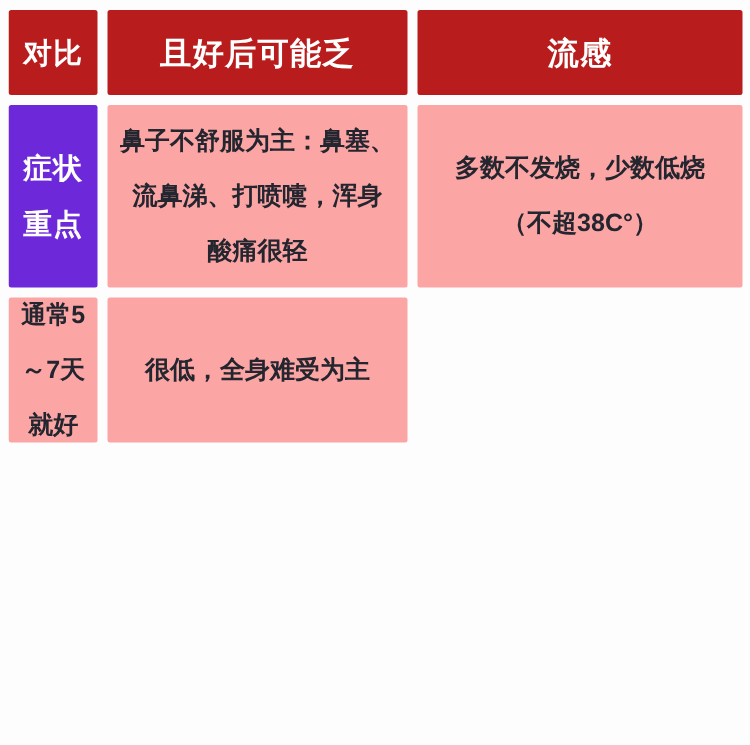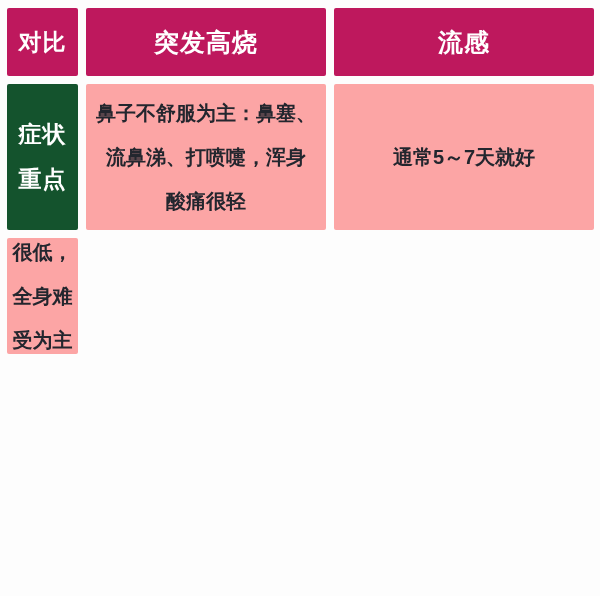--- a/index.html
+++ b/index.html
@@ -27,31 +27,31 @@
   .cell {
     display: flex;
     align-items: center;
     justify-content: center;
     text-align: center;
     white-space: pre-line;
     border-radius: 2px;
     box-sizing: border-box;
   }
   .head {
-    background: #be185d;
+    background: #b91c1c;
     color: #ffffff;
     font-weight: 700;
     font-size: 25px;
     letter-spacing: 1px;
   }
   .head-compare {
     font-size: 23px;
   }
   .label {
-    background: #14532d;
+    background: #6d28d9;
     color: #ffffff;
     font-weight: 700;
     font-size: 23px;
     line-height: 45px;
     letter-spacing: 1px;
   }
   .data {
     background: #fca5a5;
     color: #23262e;
     font-weight: 600;
@@ -60,28 +60,30 @@
     padding: 0 2px;
   }
 </style>
 </head>
 <body>
 
 <div class="page">
   <div class="table">
 
     <div class="cell head head-compare">对比</div>
-    <div class="cell head">突发高烧</div>
+    <div class="cell head">且好后可能乏</div>
     <div class="cell head">流感</div>
 
     <div class="cell label">症状
 重点</div>
     <div class="cell data">鼻子不舒服为主：鼻塞、
 流鼻涕、打喷嚏，浑身
 酸痛很轻</div>
 
+    <div class="cell data">多数不发烧，少数低烧
+（不超38C°）</div>
 
     <div class="cell data">通常5～7天就好</div>
 
     <div class="cell data">很低，全身难受为主</div>
 
   </div>
 </div>
 
 </body></html>

